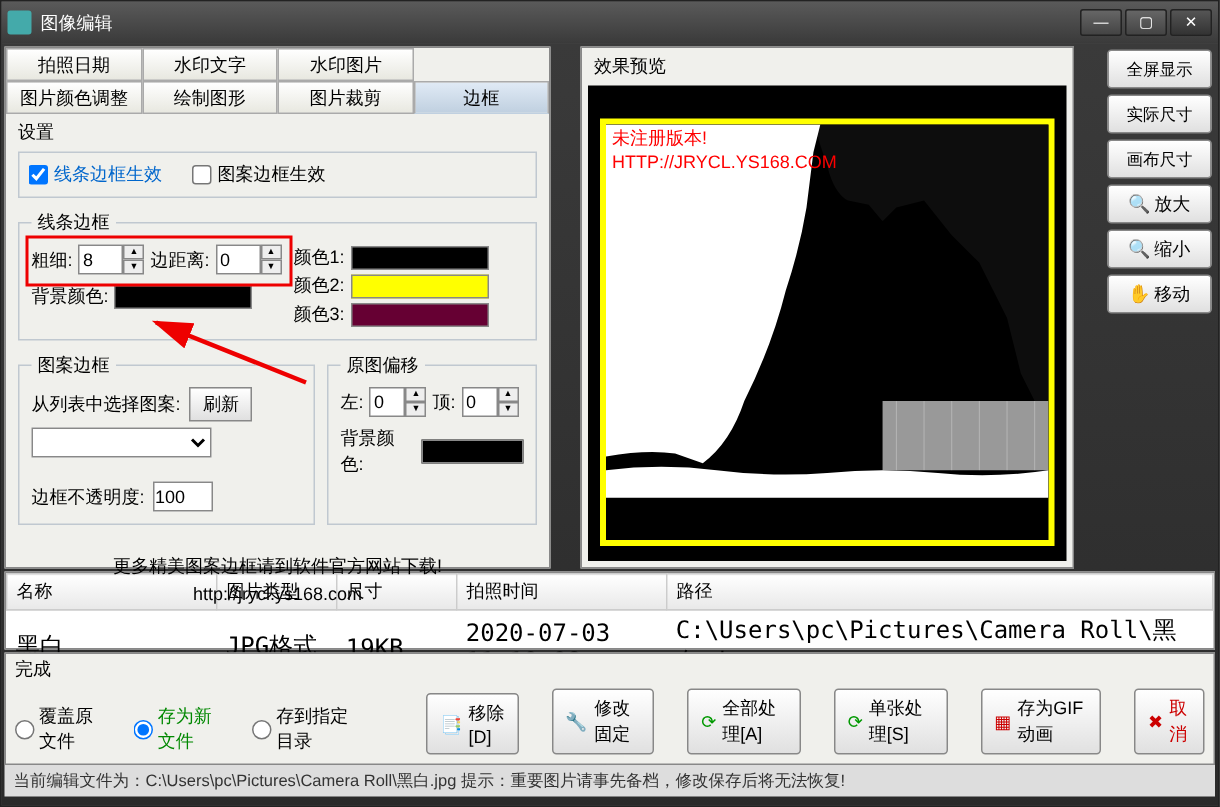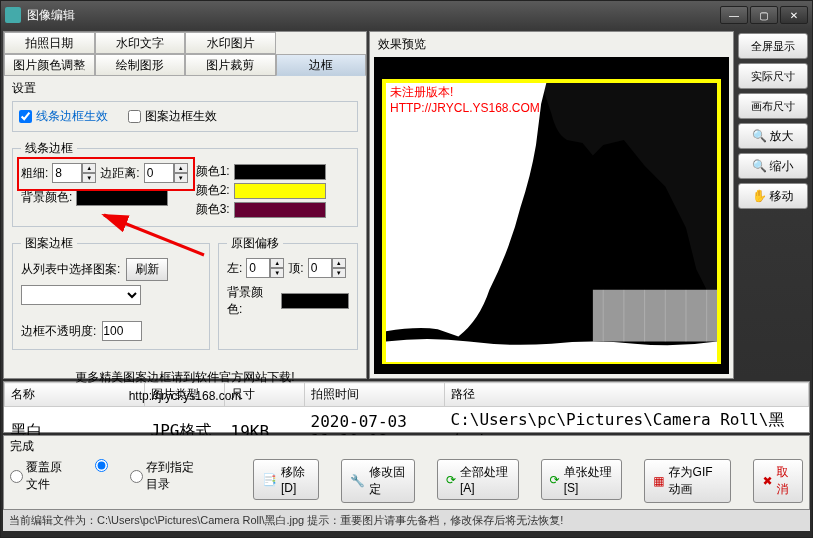--- a/index.html
+++ b/index.html
@@ -6,21 +6,21 @@
 body { background: #333; }
 .window { width: 813px; height: 538px; background: #4a4a4a; border: 1px solid #222; display: flex; flex-direction: column; }
 .titlebar { height: 28px; background: linear-gradient(#5a5a5a,#3a3a3a); display: flex; align-items: center; color: #fff; padding: 0 4px; }
 .titlebar .icon { width: 16px; height: 16px; background: #4aa; border-radius: 2px; margin-right: 6px; }
 .titlebar .title { flex: 1; }
 .winbtns { display: flex; gap: 2px; }
 .winbtn { width: 28px; height: 18px; background: linear-gradient(#666,#444); border: 1px solid #222; color: #fff; display: flex; align-items: center; justify-content: center; font-size: 10px; border-radius: 2px; }
 .winbtn.close { background: linear-gradient(#555,#333); }
 
 .body { flex: 1; background: linear-gradient(#3a3a3a,#2a2a2a); padding: 2px; display: flex; flex-direction: column; }
-.mainrow { display: flex; gap: 2px; height: 348px; }
+.mainrow { display: flex; gap: 20px; height: 348px; }
 .leftpanel { width: 364px; background: #f0f0ec; border: 1px solid #888; display: flex; flex-direction: column; }
 .tabs { display: flex; flex-wrap: wrap; }
 .tab { flex: 1; min-width: 90px; height: 22px; background: linear-gradient(#fff,#e8e8e0); border: 1px solid #aaa; display: flex; align-items: center; justify-content: center; cursor: pointer; }
 .tab.active { background: linear-gradient(#e0eaf5,#c0d0e0); border-bottom: 1px solid #c0d0e0; }
 .settings { padding: 4px 8px; }
 .settings-label { margin-bottom: 4px; }
 .checkrow { border: 1px solid #c0c8d0; padding: 6px; display: flex; gap: 20px; margin-bottom: 8px; }
 .checkrow label { display: flex; align-items: center; gap: 4px; }
 .checkrow input[type=checkbox] { width: 13px; height: 13px; }
 .checked-label { color: #0066cc; }
@@ -52,21 +52,21 @@
 
 .rightbtns { width: 74px; display: flex; flex-direction: column; gap: 4px; padding: 2px; }
 .rbtn { height: 26px; background: linear-gradient(#fff,#e0e0e0); border: 1px solid #888; border-radius: 3px; display: flex; align-items: center; justify-content: center; gap: 2px; cursor: pointer; font-size: 11px; }
 
 .filetable { background: #fff; border: 1px solid #888; margin-top: 2px; height: 52px; }
 .filetable table { width: 100%; border-collapse: collapse; }
 .filetable th { text-align: left; background: linear-gradient(#fff,#e8e8e8); border: 1px solid #ccc; padding: 3px 6px; font-weight: normal; }
 .filetable td { padding: 3px 6px; font-family: monospace; font-size: 16px; }
 
 .bottomgroup { background: #f0f0ec; border: 1px solid #888; margin-top: 2px; padding: 2px 6px 6px; }
-.bottomrow { display: flex; align-items: flex-start; gap: 22px; margin-top: 4px; }
+.bottomrow { display: flex; align-items: flex-end; gap: 22px; margin-top: 4px; }
 .radio { display: flex; align-items: center; gap: 3px; }
 .radio.green { color: #008800; }
 .actbtn { background: linear-gradient(#fff,#e0e0e0); border: 1px solid #888; border-radius: 3px; padding: 4px 8px; display: flex; align-items: center; gap: 4px; cursor: pointer; }
 .actbtn.cancel { color: #c00; }
 
 .statusbar { background: #ddd; padding: 3px 6px; font-size: 11px; color: #333; }
 </style>
 </head>
 <body>
 
@@ -284,20 +284,21 @@
 
     <div class="bottomgroup">
       <div>完成</div>
       <div class="bottomrow">
         <label class="radio">
             <input type="radio" name="sv" style="">
             <span>覆盖原文件</span>
           </label>
         <label class="radio green">
             <input type="radio" name="sv" checked="" style="">
+            <span>存为新文件</span>
           </label>
         <label class="radio">
             <input type="radio" name="sv" style="">
             <span>存到指定目录</span>
           </label>
         <div style="flex:0 0 6px;"></div>
         <div class="actbtn">
             <span>📑</span>
             <span>移除[D]</span>
           </div>

